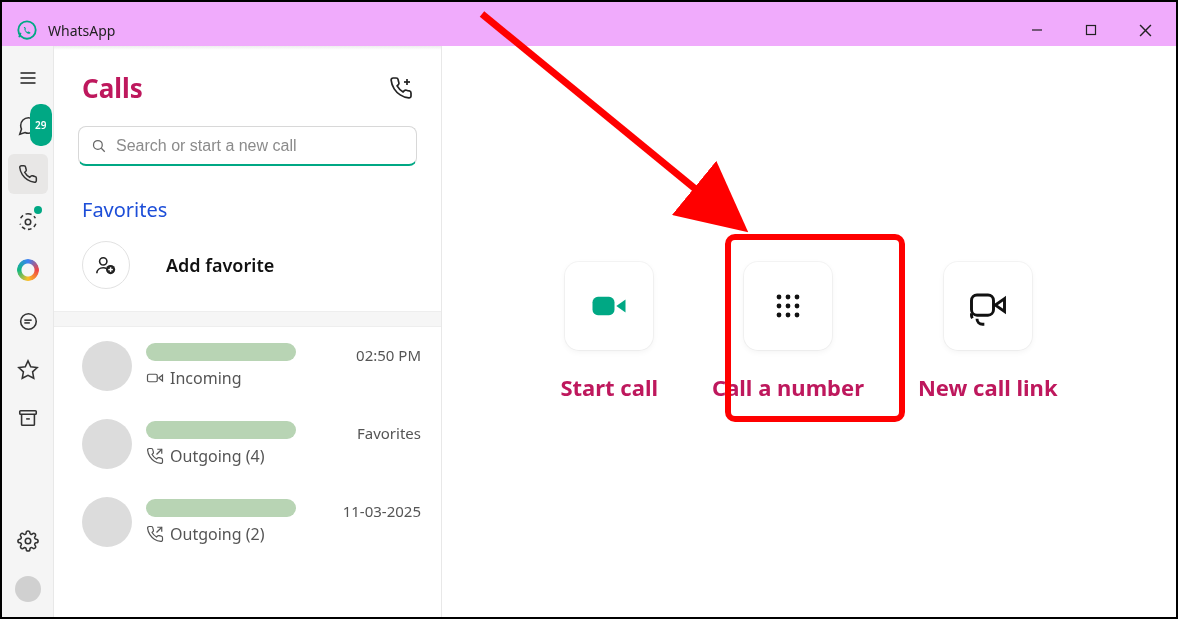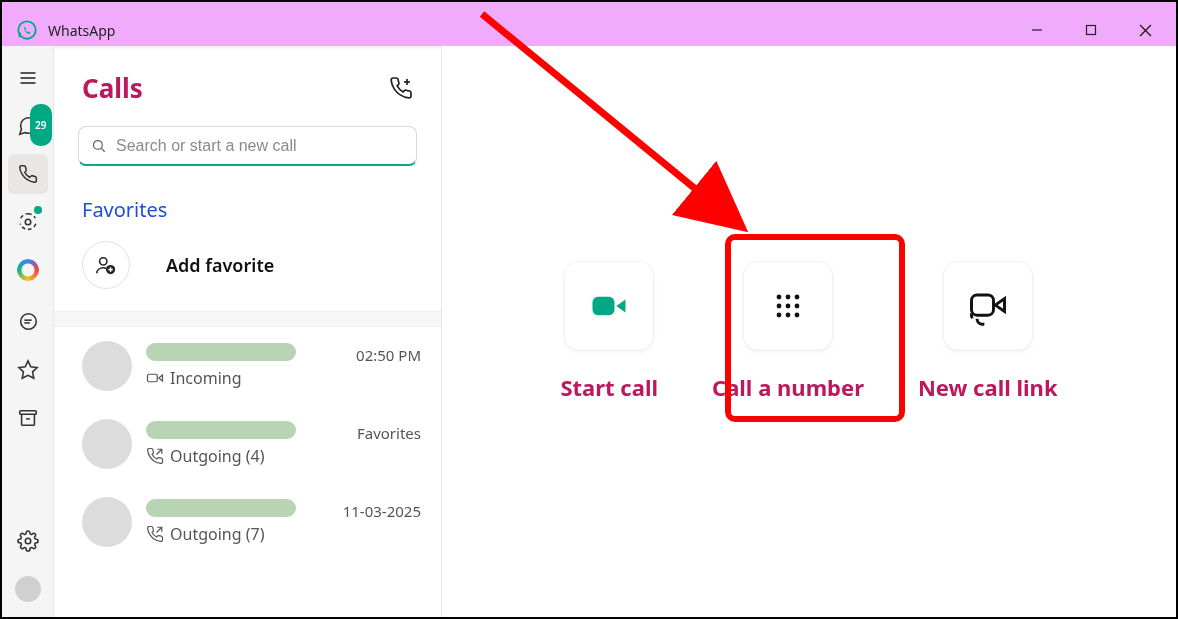--- a/index.html
+++ b/index.html
@@ -246,21 +246,21 @@
           <div class="call-body">
             <div class="redact-bar"></div>
             <div class="call-sub">
               <span>
                 <svg width="18" height="18" viewBox="0 0 24 24" fill="none" stroke="#555" stroke-width="1.6">
                     <path d="M22 16.92v3a2 2 0 0 1-2.18 2 19.79 19.79 0 0 1-8.63-3.07 19.5 19.5 0 0 1-6-6A19.79 19.79 0 0 1 2.12 4.18 2 2 0 0 1 4.11 2h3a2 2 0 0 1 2 1.72c.13.96.37 1.9.72 2.81a2 2 0 0 1-.45 2.11L8.09 9.91a16 16 0 0 0 6 6l1.27-1.27a2 2 0 0 1 2.11-.45c.91.35 1.85.59 2.81.72A2 2 0 0 1 22 16.92z"></path>
                     <polyline points="15 3 21 3 21 9"></polyline>
                     <line x1="14" y1="10" x2="21" y2="3"></line>
                   </svg>
               </span>
-              <span>Outgoing (7)</span>
+              <span>Outgoing (2)</span>
             </div>
           </div>
           <div class="call-time">11-03-2025</div>
         </div>
       </div>
     </div>
 
     <div class="main">
 
       <div class="action-col">

